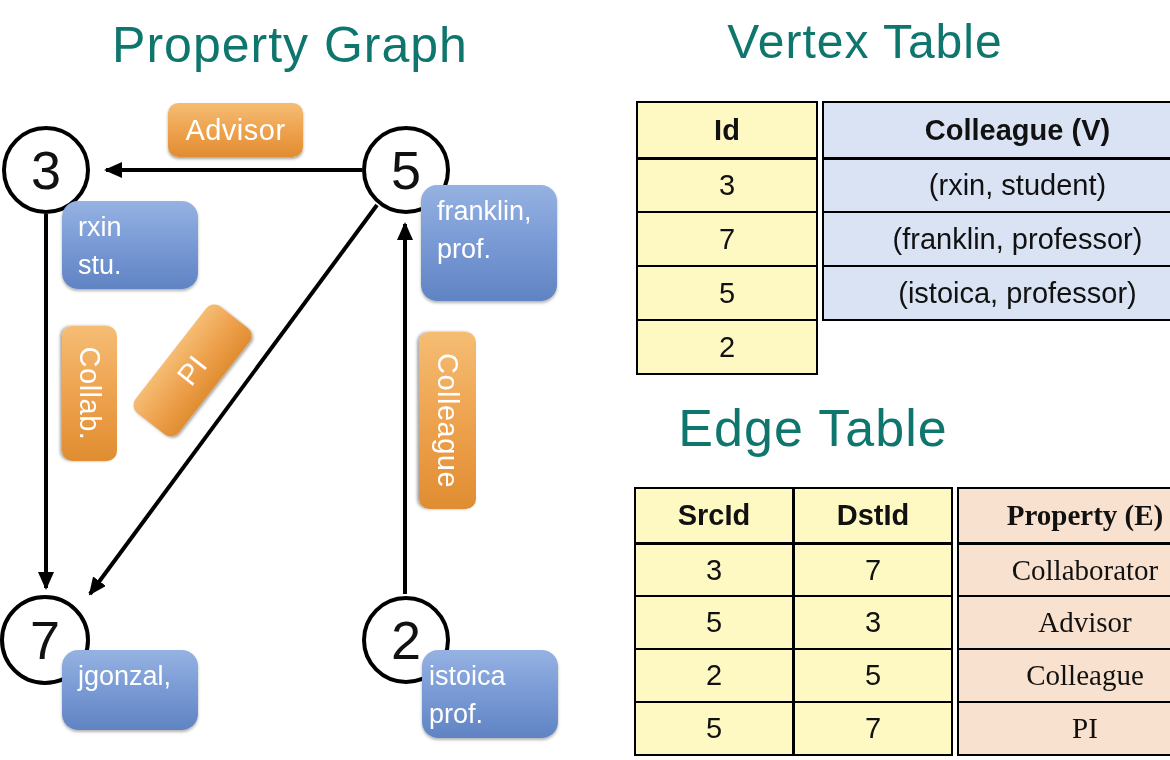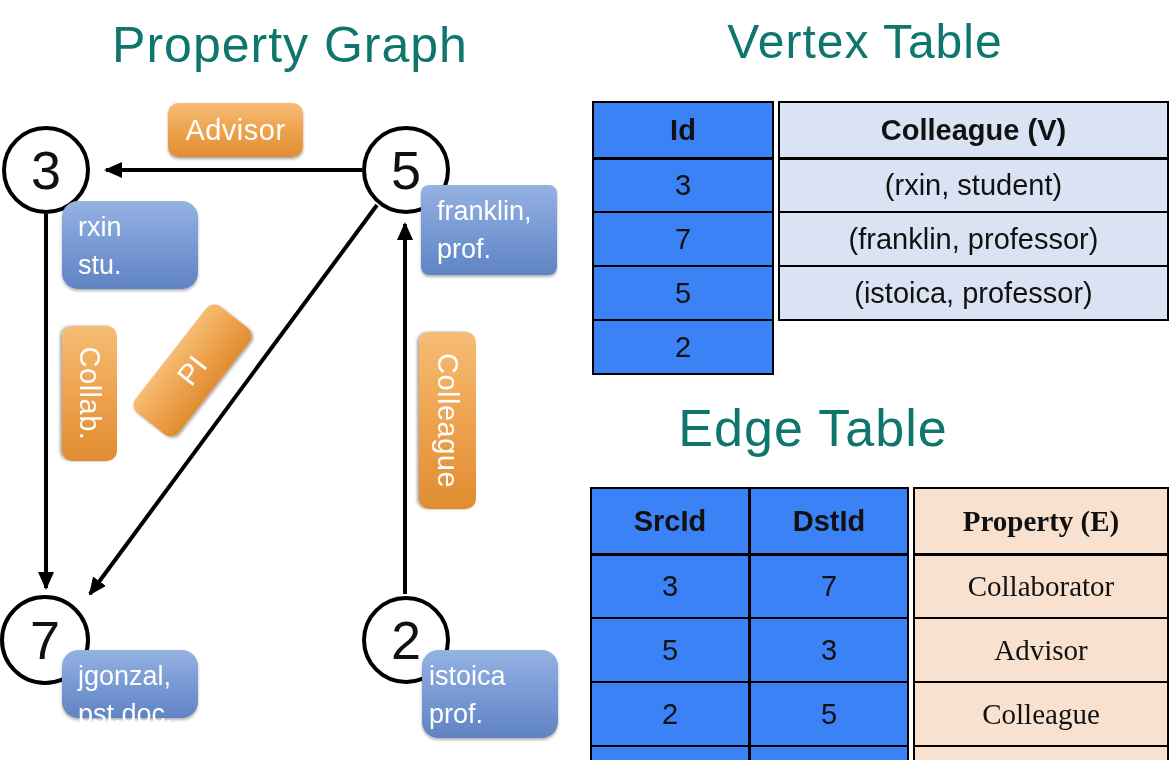--- a/index.html
+++ b/index.html
@@ -38,36 +38,36 @@
   }
   .prop-box{
     position:absolute;width:136px;border-radius:16px;
     background:linear-gradient(180deg,#96b2e2 0%,#7b9cd6 45%,#6083c3 100%);
     box-shadow:0 2px 3px rgba(0,0,0,.3);
     color:#fff;font-size:27px;line-height:38px;
     padding:7px 6px 7px 16px;box-sizing:border-box;
   }
   
   .tbl{
-    position:absolute;border:2px solid #000;background:#3b82f6;
-    display:flex;flex-direction:row;
+    position:absolute;border:2px solid #000;background:#fef9c3;
+    display:flex;flex-direction:row;margin-left:44px;
   }
   .tcol{display:flex;flex-direction:column;flex:1;}
   .tcol.sep{border-right:3px solid #000;}
   .cell{
     height:54px;display:flex;align-items:center;justify-content:center;
     font-size:29px;border-top:2px solid #000;box-sizing:border-box;
     white-space:nowrap;
   }
   .cell:first-child{border-top:none;}
   .cell:nth-child(2){border-top:3px solid #000;}
   .cell.head{font-weight:bold;}
   .fill-blue{background:#dae3f3;}
   .fill-tan{background:#f8e2cf;}
-  .ecell{height:64px;}
+  .ecell{height:53px;}
 </style>
 </head>
 <body>
 
 <div id="pg-title" class="big-title">Property Graph</div>
 
 <svg id="edge-svg">
   <defs>
     <marker id="arr" markerWidth="22" markerHeight="18" refX="16" refY="8" orient="auto" markerUnits="userSpaceOnUse">
       <path d="M0,0 L18,8 L0,16 z" fill="#000"></path>
@@ -102,27 +102,26 @@
   <span>7</span>
 </div>
 <div class="node" style="left:362px;top:596px;">
   <span>2</span>
 </div>
 
 <div class="prop-box" style="left:62px;top:183px;height:88px;margin-top:18px;">
   <div>rxin</div>
   <div>stu.</div>
 </div>
-<div class="prop-box" style="left:421px;top:185px;height:90px;border-radius:8px;">
+<div class="prop-box" style="left:421px;top:185px;height:116px;">
   <div>franklin,</div>
   <div>prof.</div>
 </div>
-<div class="prop-box" style="left:62px;top:650px;height:68px;">
+<div class="prop-box" style="left:62px;top:650px;height:80px;">
   <div>jgonzal,</div>
-  <div>pst.doc.</div>
 </div>
 <div class="prop-box" style="left:422px;top:650px;height:88px;padding-left:7px;">
   <div>istoica</div>
   <div>prof.</div>
 </div>
 
 <div id="vt-title" class="big-title">Vertex Table</div>
 
 <div class="tbl" style="left:592px;top:101px;width:178px;">
   <div class="tcol">

